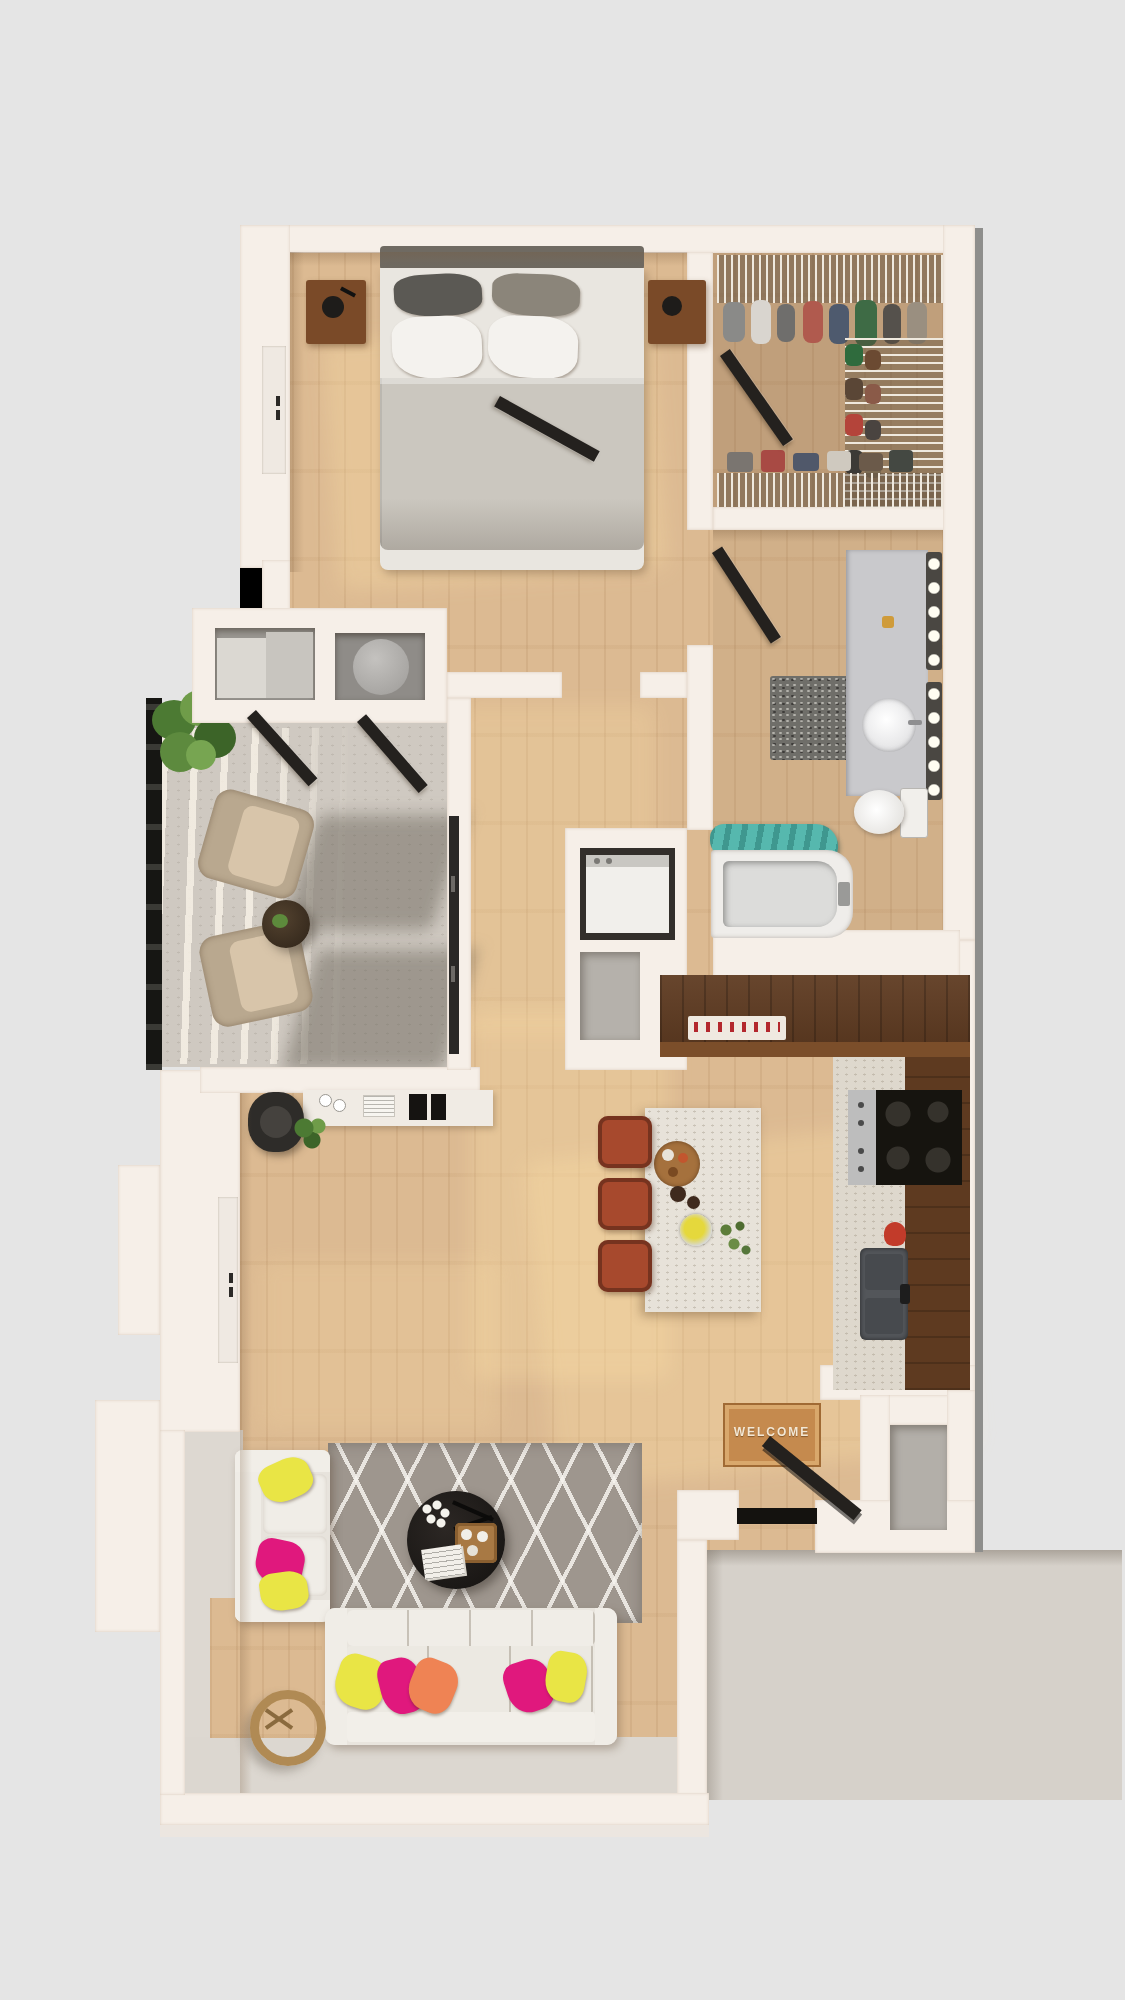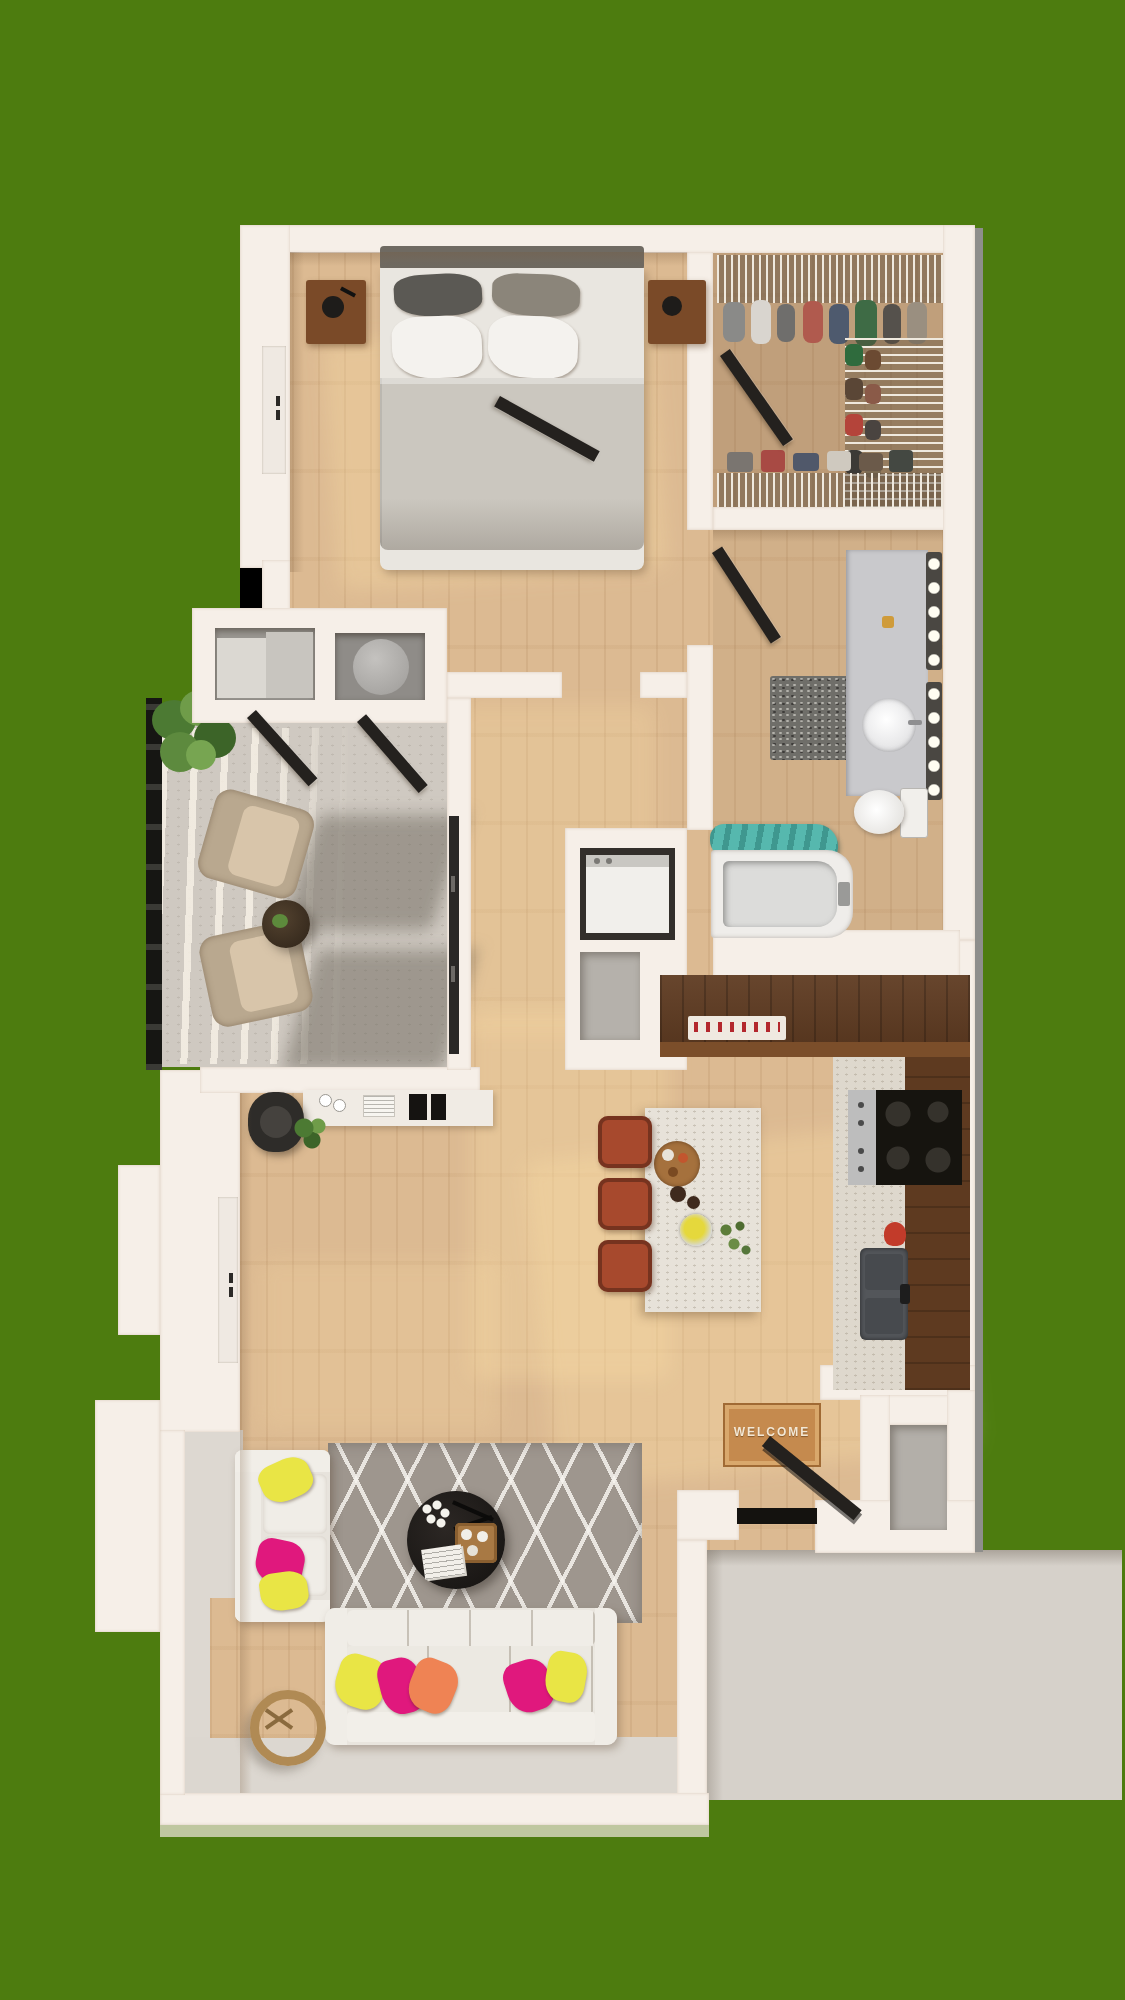--- a/index.html
+++ b/index.html
@@ -1,16 +1,16 @@
 <!DOCTYPE html>
 <html><head>
 <meta charset="utf-8">
 <style>
   html,body{margin:0;padding:0;background:#000;}
-  .stage{position:relative;width:1125px;height:2000px;background:#4d7c0f;overflow:hidden;
+  .stage{position:relative;width:1125px;height:2000px;background:#e5e5e5;overflow:hidden;
          font-family:"Liberation Sans",sans-serif;}
   .abs{position:absolute;}
   .w{position:absolute;background:#f6efe8;box-shadow:inset 0 0 3px rgba(150,115,80,.30);}
   .wood{position:absolute;background-color:#dcba92;
         background-image:
           repeating-linear-gradient(90deg, rgba(146,100,55,.12) 0 2px, rgba(0,0,0,0) 2px 26px),
           repeating-linear-gradient(0deg, rgba(160,115,65,.08) 0 4px, rgba(0,0,0,0) 4px 88px);}
   .walnut{position:absolute;background-color:#5e3a20;
         background-image:repeating-linear-gradient(90deg, rgba(0,0,0,.20) 0 2px, rgba(0,0,0,0) 2px 22px),
           linear-gradient(180deg, rgba(255,255,255,.06), rgba(0,0,0,.12));}

